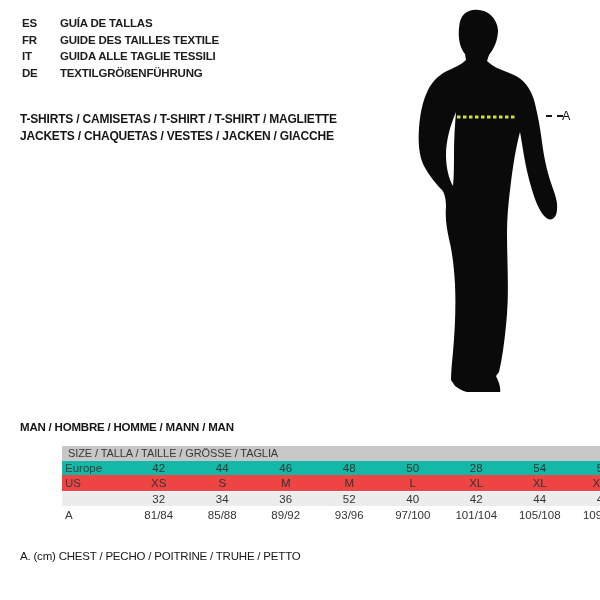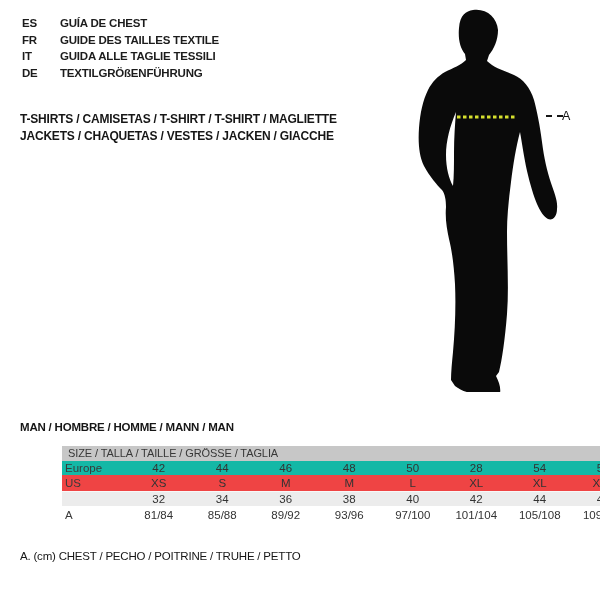--- a/index.html
+++ b/index.html
@@ -40,21 +40,21 @@
     font-size:11.5px;font-weight:400;letter-spacing:-0.2px;color:#161616;}
 </style>
 </head>
 <body>
 
 <div class="canvas">
 
   <div class="lang-list">
     <div class="lang-row">
       <span class="lang-code">ES</span>
-      <span class="lang-label">GUÍA DE CHEST</span>
+      <span class="lang-label">GUÍA DE TALLAS</span>
     </div>
     <div class="lang-row">
       <span class="lang-code">FR</span>
       <span class="lang-label">GUIDE DES TAILLES TEXTILE</span>
     </div>
     <div class="lang-row">
       <span class="lang-code">IT</span>
       <span class="lang-label">GUIDA ALLE TAGLIE TESSILI</span>
     </div>
     <div class="lang-row">
@@ -123,21 +123,21 @@
       <span class="t-cell">XL</span>
       <span class="t-cell">XL</span>
       <span class="t-cell">XXL</span>
     </div>
 
     <div class="t-row r2">
       <span class="t-label"></span>
       <span class="t-cell">32</span>
       <span class="t-cell">34</span>
       <span class="t-cell">36</span>
-      <span class="t-cell">38</span>
+      <span class="t-cell">52</span>
       <span class="t-cell">40</span>
       <span class="t-cell">42</span>
       <span class="t-cell">44</span>
       <span class="t-cell">46</span>
     </div>
 
     <div class="t-row r3">
       <span class="t-label">A</span>
       <span class="t-cell">81/84</span>
       <span class="t-cell">85/88</span>

